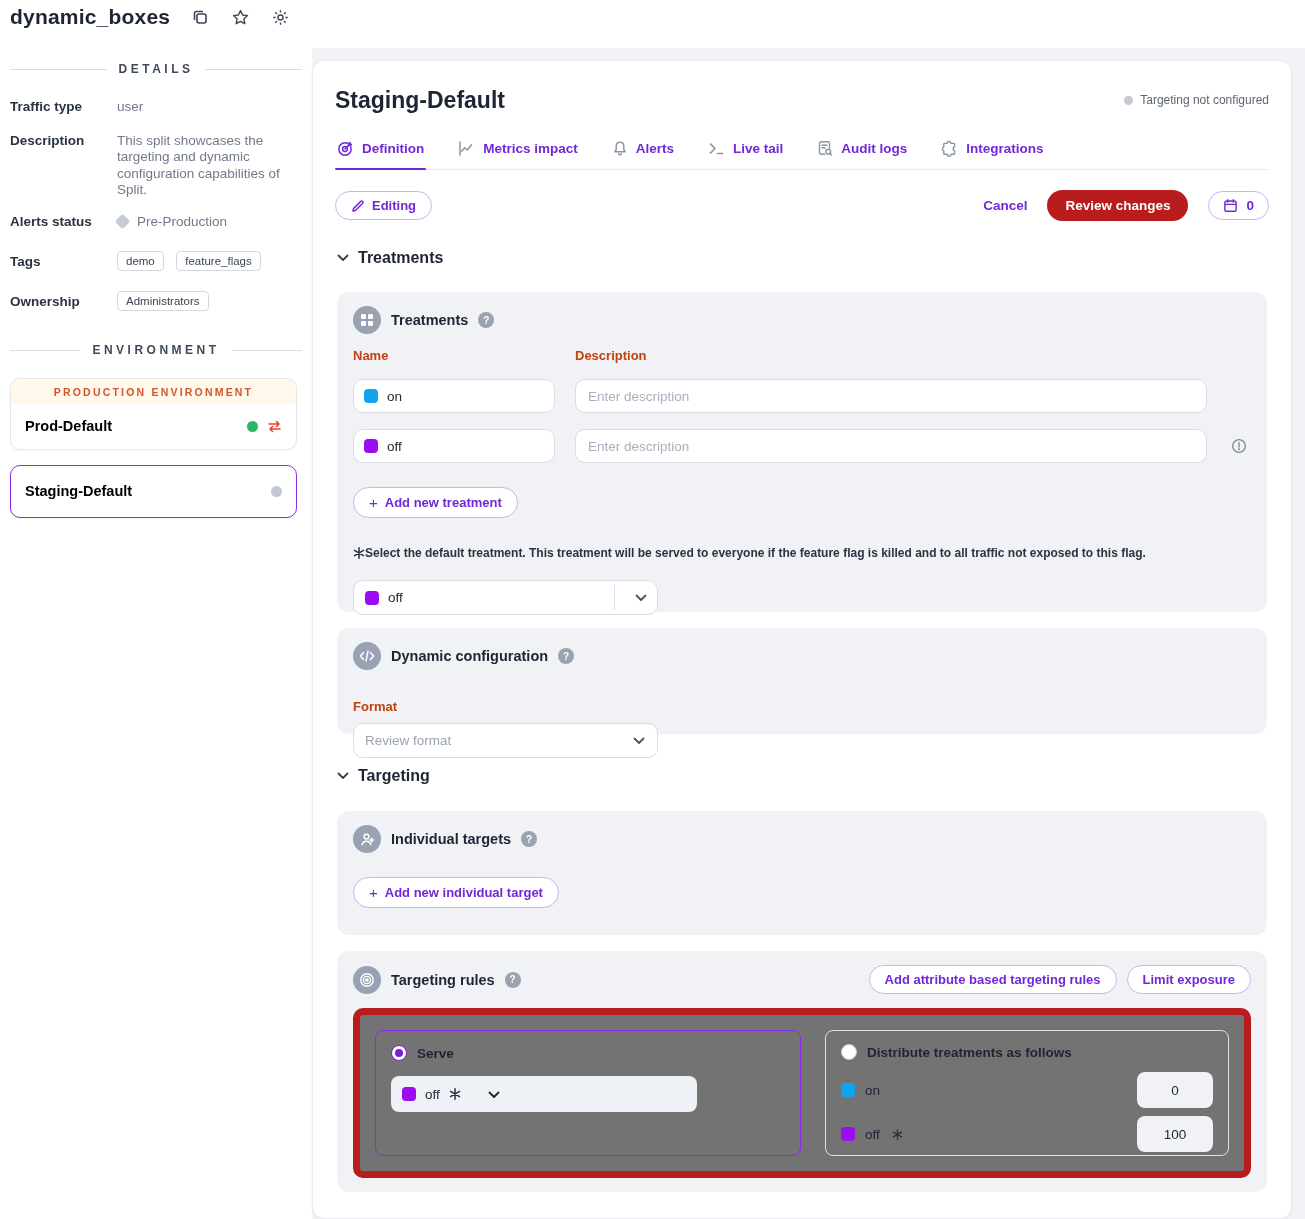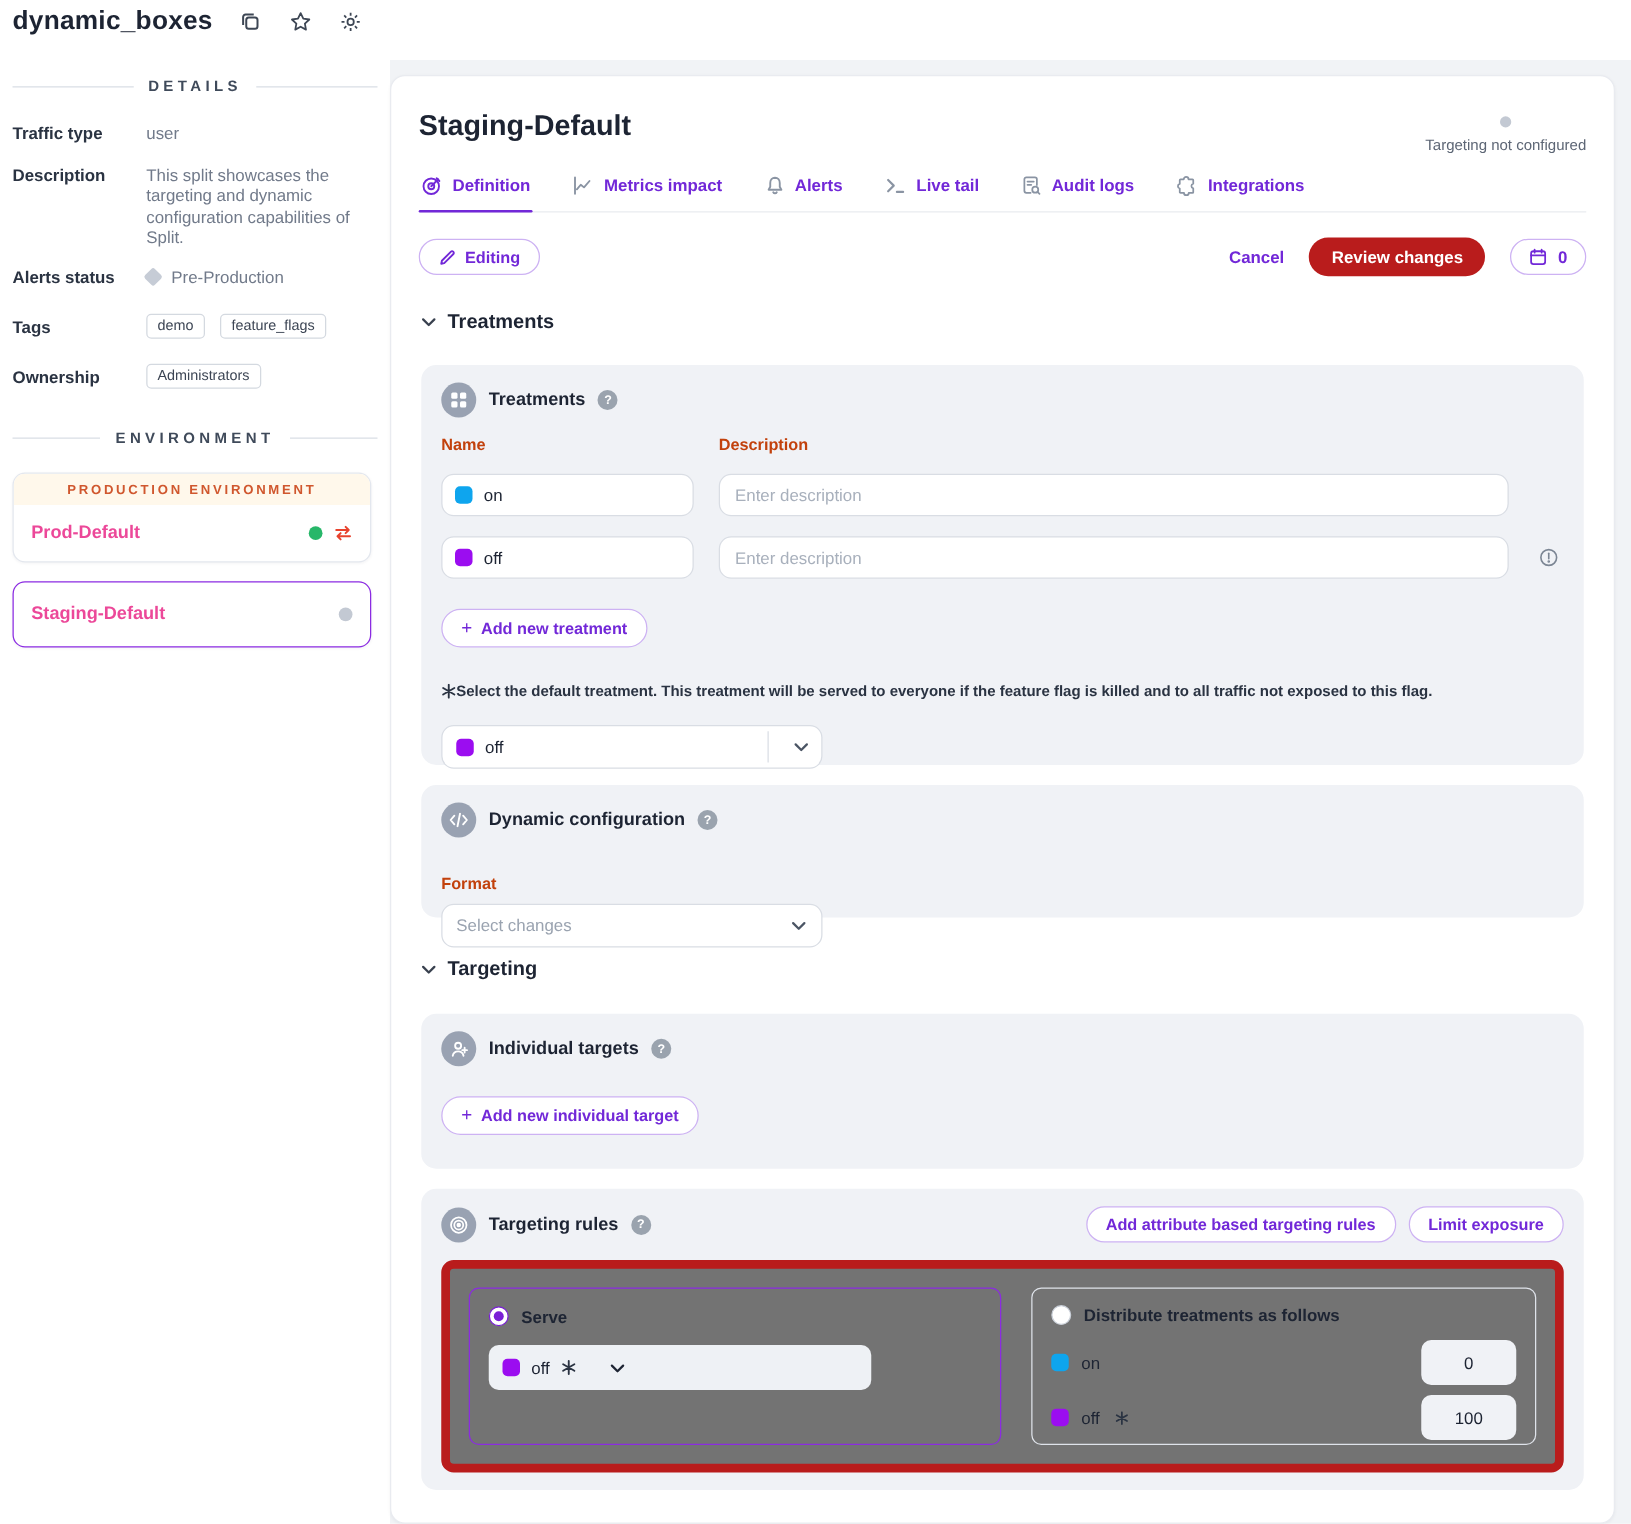--- a/index.html
+++ b/index.html
@@ -21,34 +21,34 @@
   .detail-value { font-size:13.5px; color:#717a8a; line-height:16.5px; }
   .chip { display:inline-block; border:1px solid #d4d9e0; border-radius:4px; padding:3px 8px;
     font-size:11.5px; color:#3c4554; background:#fff; margin-right:8px; }
   .diamond { display:inline-block; width:11px; height:11px; background:#c6ccd6; transform:rotate(45deg);
     border-radius:2px; margin-right:9px; }
   .env-card { border:1px solid #e3e7ee; border-radius:10px; margin:0 15px 0 10px; background:#fff; overflow:hidden;
     box-shadow:0 1px 2px rgba(20,30,55,.04); cursor:pointer; }
   .env-banner { background:#fff8eb; color:#d0572e; font-size:10.5px; font-weight:700; letter-spacing:2.2px;
     text-align:center; padding:7px 0 6px; }
   .env-row { display:flex; align-items:center; padding:14px 14px 15px; }
-  .env-name { font-size:14.5px; font-weight:700; color:#ec4899; flex:1; }
+  .env-name { font-size:14.5px; font-weight:700; color:#000000; flex:1; }
   .env-card.selected { border:1.5px solid #8b2be2; }
   .dot { display:inline-block; width:11px; height:11px; border-radius:50%; }
   .dot-green { background:#27b769; }
   .dot-gray { background:#c3c9d3; }
 
   
   .main-bg { position:absolute; left:312px; top:48px; right:0; bottom:0; background:#f1f3f6; }
   .main-card { position:absolute; left:312px; top:60px; width:980px; height:1159px; background:#fff;
     border:1px solid #e9ebf0; border-radius:12px; box-shadow:0 1px 3px rgba(16,24,40,.05); overflow:hidden; }
   .card-top { position:relative; padding:26px 22px 0; }
   .page-title { font-size:23px; font-weight:700; color:#1d2433; }
   .status-chip { position:absolute; right:22px; top:32px; display:flex; align-items:center; gap:7px;
-    font-size:12px; color:#5d6675;flex-direction:column; }
+    font-size:12px; color:#5d6675; }
   .status-chip .dot { width:9px; height:9px; }
 
   .tabs { display:flex; gap:30px; margin:24px 22px 0; border-bottom:1px solid #e9ebf0; }
   .tab { display:flex; align-items:center; gap:8px; padding:2px 2px 12px; font-size:13.5px; font-weight:700;
     color:#7228d8; cursor:pointer; position:relative; }
   .tab .ticon { display:flex; color:#8a94a3; }
   .tab.active .ticon { color:#7228d8; }
   .tab.active::after { content:""; position:absolute; left:0; right:0; bottom:-1px; height:2.5px; background:#7228d8; border-radius:2px; }
 
   .toolbar { display:flex; align-items:center; justify-content:space-between; margin:20px 22px 0; }
@@ -373,21 +373,21 @@
         <span class="gicon">
           <svg width="16" height="12" viewBox="0 0 16 12" fill="none" stroke="#fff" stroke-width="1.5" stroke-linecap="round" stroke-linejoin="round">
             <path d="M4.5 2.5 L1.5 6 L4.5 9.5 M11.5 2.5 L14.5 6 L11.5 9.5 M9 1 L7 11"></path>
           </svg>
         </span>
         <span class="gtitle">Dynamic configuration</span>
         <span class="help">?</span>
       </div>
       <div class="col-label" style="margin-top:29px;">Format</div>
       <div class="dropdown" style="margin-top:9px; padding-right:12px;">
-        <span class="placeholder">Select changes</span>
+        <span class="placeholder">Review format</span>
         <span class="spacer"></span>
         <span class="chev-zone" style="width:auto;">
           <svg width="12" height="8" viewBox="0 0 12 8" fill="none" stroke="currentColor" stroke-width="1.8" stroke-linecap="round" stroke-linejoin="round">
               <path d="M1.5 1.5 L6 6 L10.5 1.5"></path>
             </svg>
         </span>
       </div>
     </div>
 
     <div class="section-head" style="margin-top:33px;">

